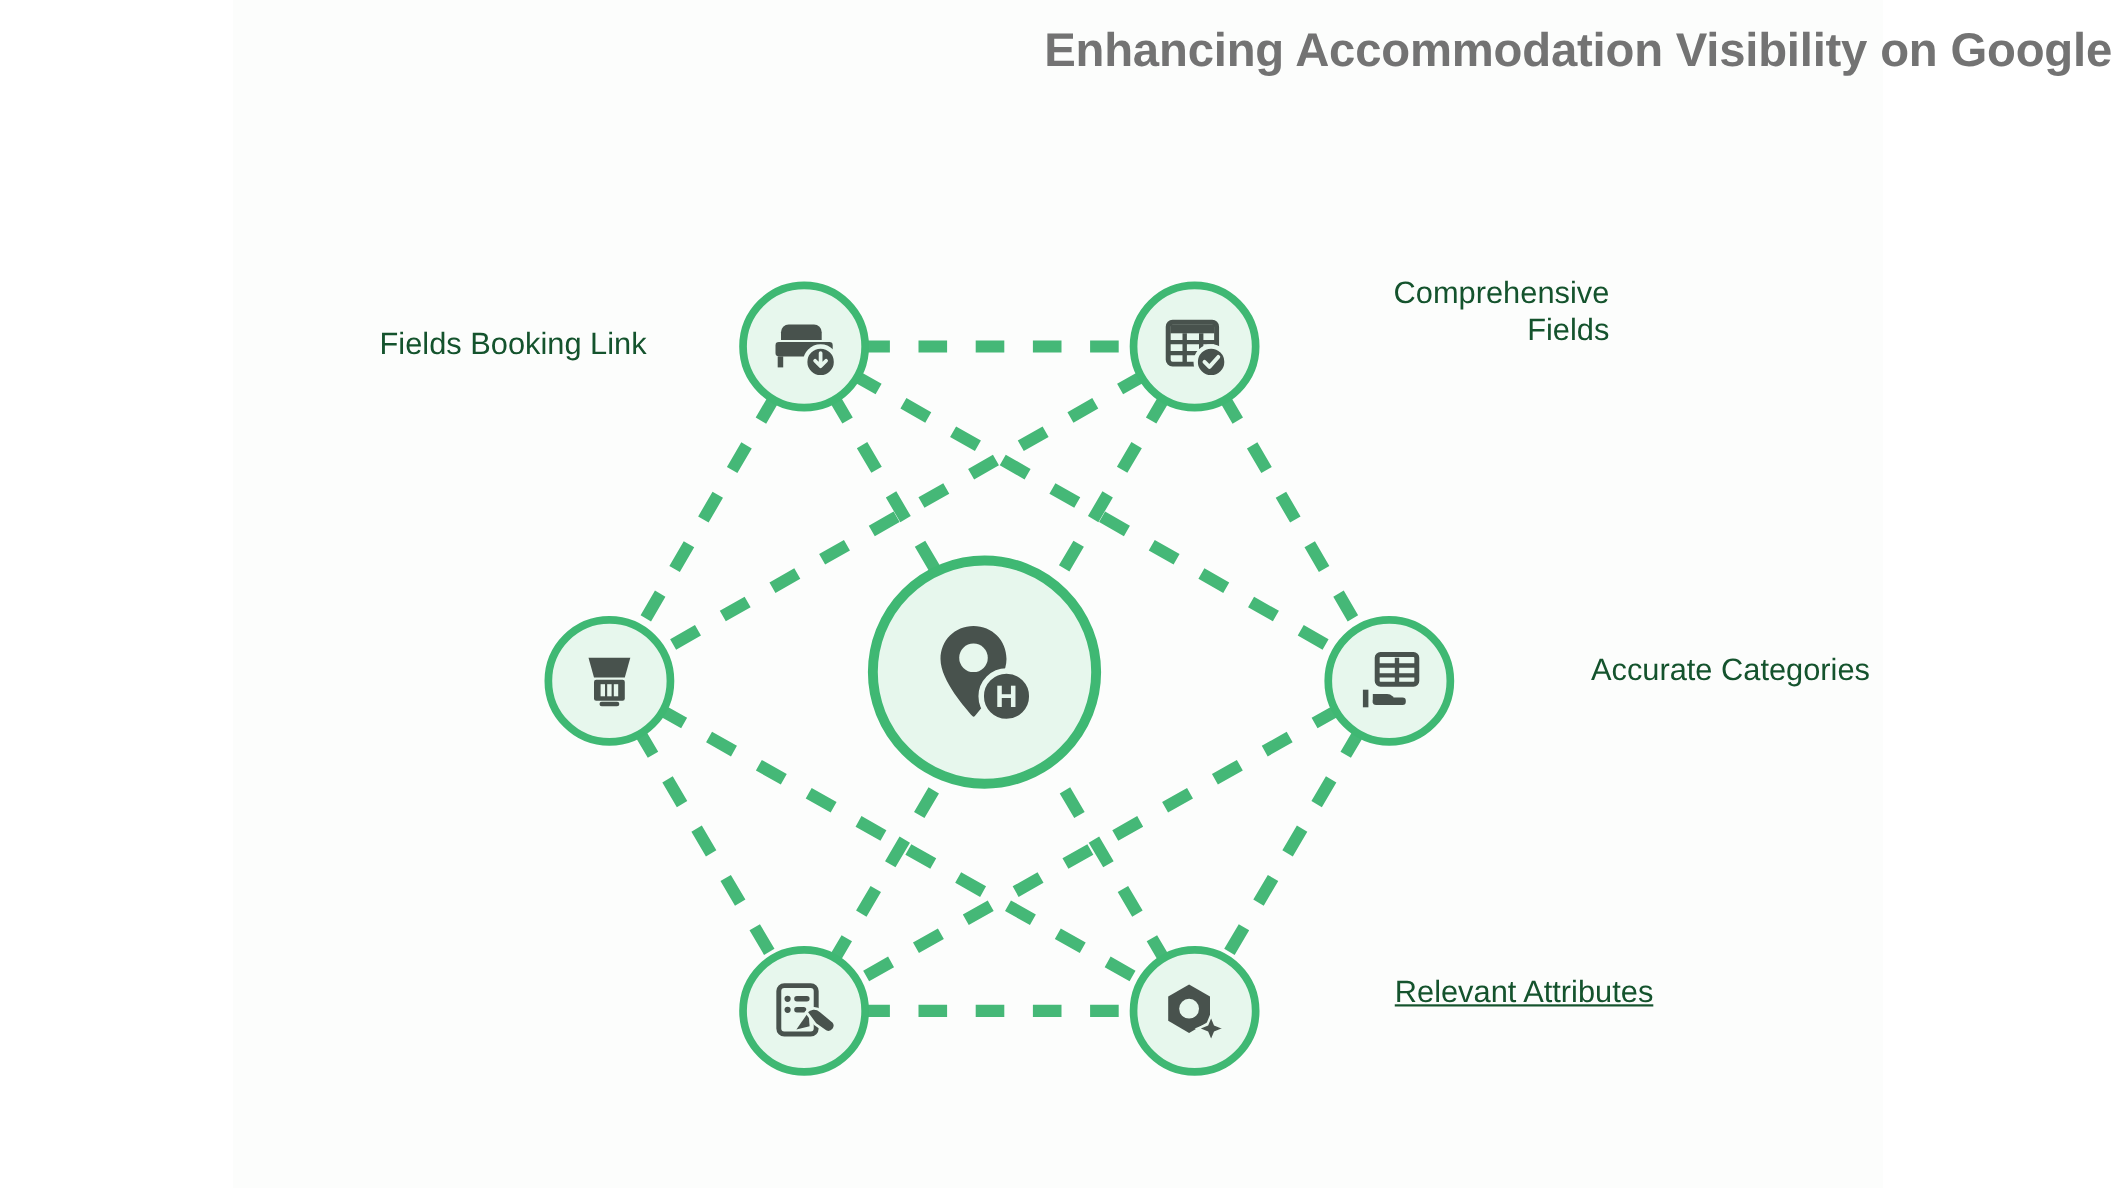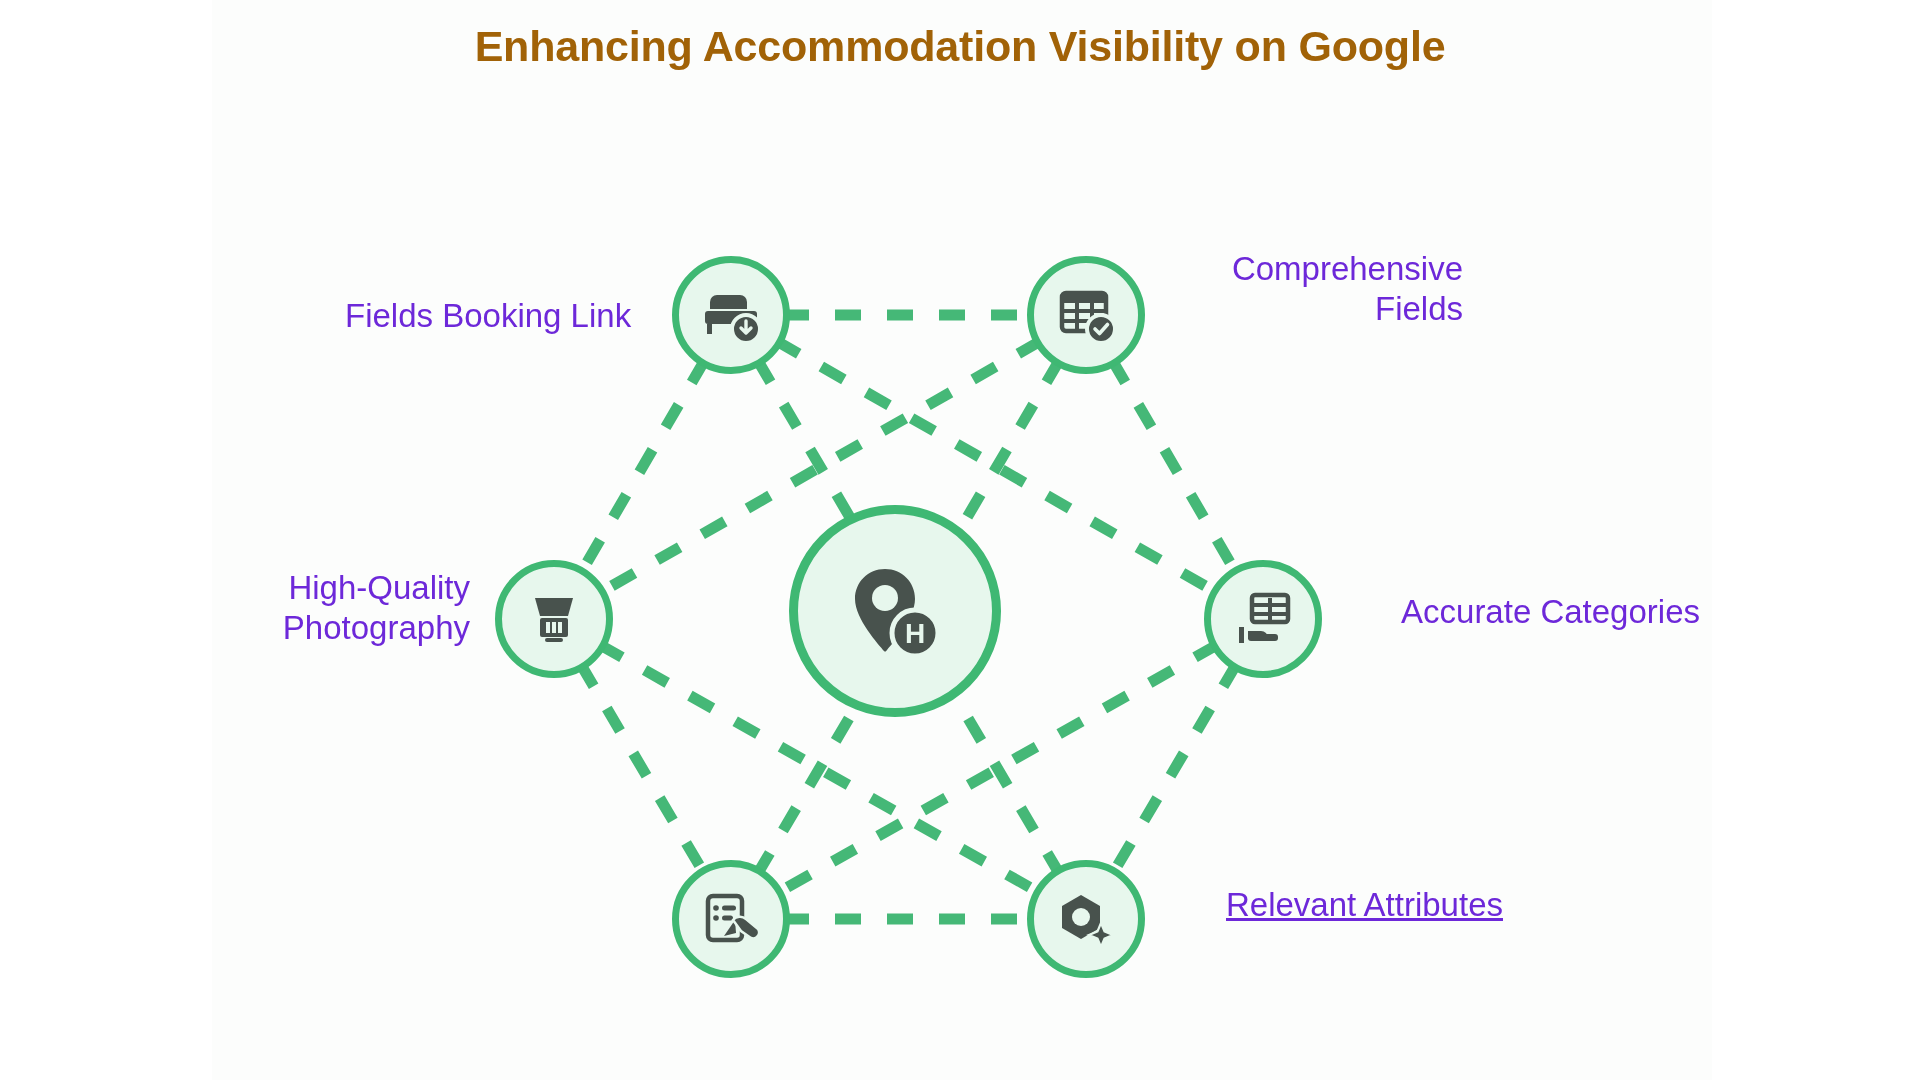--- a/index.html
+++ b/index.html
@@ -30,24 +30,24 @@
     width: 1500px;
     height: 1080px;
     background: #fcfdfc;
   }
 
   #title {
     position: absolute;
     left: 0px;
     top: 22px;
     width: 1920px;
-    text-align: center;
+    text-align: right;
     font-size: 43px;
     font-weight: bold;
-    color: #a16207;
+    color: #737373;
     letter-spacing: -0.2px;
     white-space: nowrap;
   }
 
   
   #stage {
     position: absolute;
     left: 0;
     top: 0;
     width: 1920px;
@@ -86,22 +86,22 @@
     box-sizing: border-box;
     display: flex;
     align-items: center;
     justify-content: center;
   }
 
   .nodeicon svg { display: block; }
 
   .label {
     position: absolute;
-    font-size: 33px;
-    color: #6d28d9;
+    font-size: 28px;
+    color: #14532d;
     line-height: 1.22;
     white-space: pre-line;
   }
   .label.right { text-align: left; }
   .label.left  { text-align: right; }
 
   
   #node-booking      { left: 672px;  top: 256px; }
   #node-fields       { left: 1027px; top: 256px; }
   #node-photography  { left: 495px;  top: 560px; }
@@ -192,22 +192,20 @@
         <svg width="54" height="54" viewBox="0 0 54 54">
           <path d="M8 6 h38 l-5 18 h-28 Z" fill="#48524d"></path>
           <rect x="13" y="26" width="28" height="19" rx="2" fill="#48524d"></rect>
           <rect x="19" y="30" width="4" height="11" fill="#e7f7ed"></rect>
           <rect x="25" y="30" width="4" height="11" fill="#e7f7ed"></rect>
           <rect x="31" y="30" width="4" height="11" fill="#e7f7ed"></rect>
           <rect x="18" y="46" width="18" height="4" rx="2" fill="#48524d"></rect>
         </svg>
       </span>
     </div>
-    <div class="label left" id="label-photography" style="text-align:right">High-Quality
-Photography</div>
 
     <div class="node" id="node-categories">
       <span class="nodeicon">
         <svg width="58" height="58" viewBox="0 0 58 58">
           <rect x="18" y="5" width="36" height="27" rx="3" fill="none" stroke="#48524d" stroke-width="4.5"></rect>
           <path d="M18 15 h36 M18 24 h36 M36 8 v24" stroke="#48524d" stroke-width="4"></path>
           <rect x="5" y="37" width="5" height="16" fill="#48524d"></rect>
           <path d="M14 41 h13 a7 7 0 0 1 7 7 v1 h-20 Z" fill="#48524d"></path>
           <rect x="14" y="44" width="30" height="7" rx="3" fill="#48524d"></rect>
         </svg>

